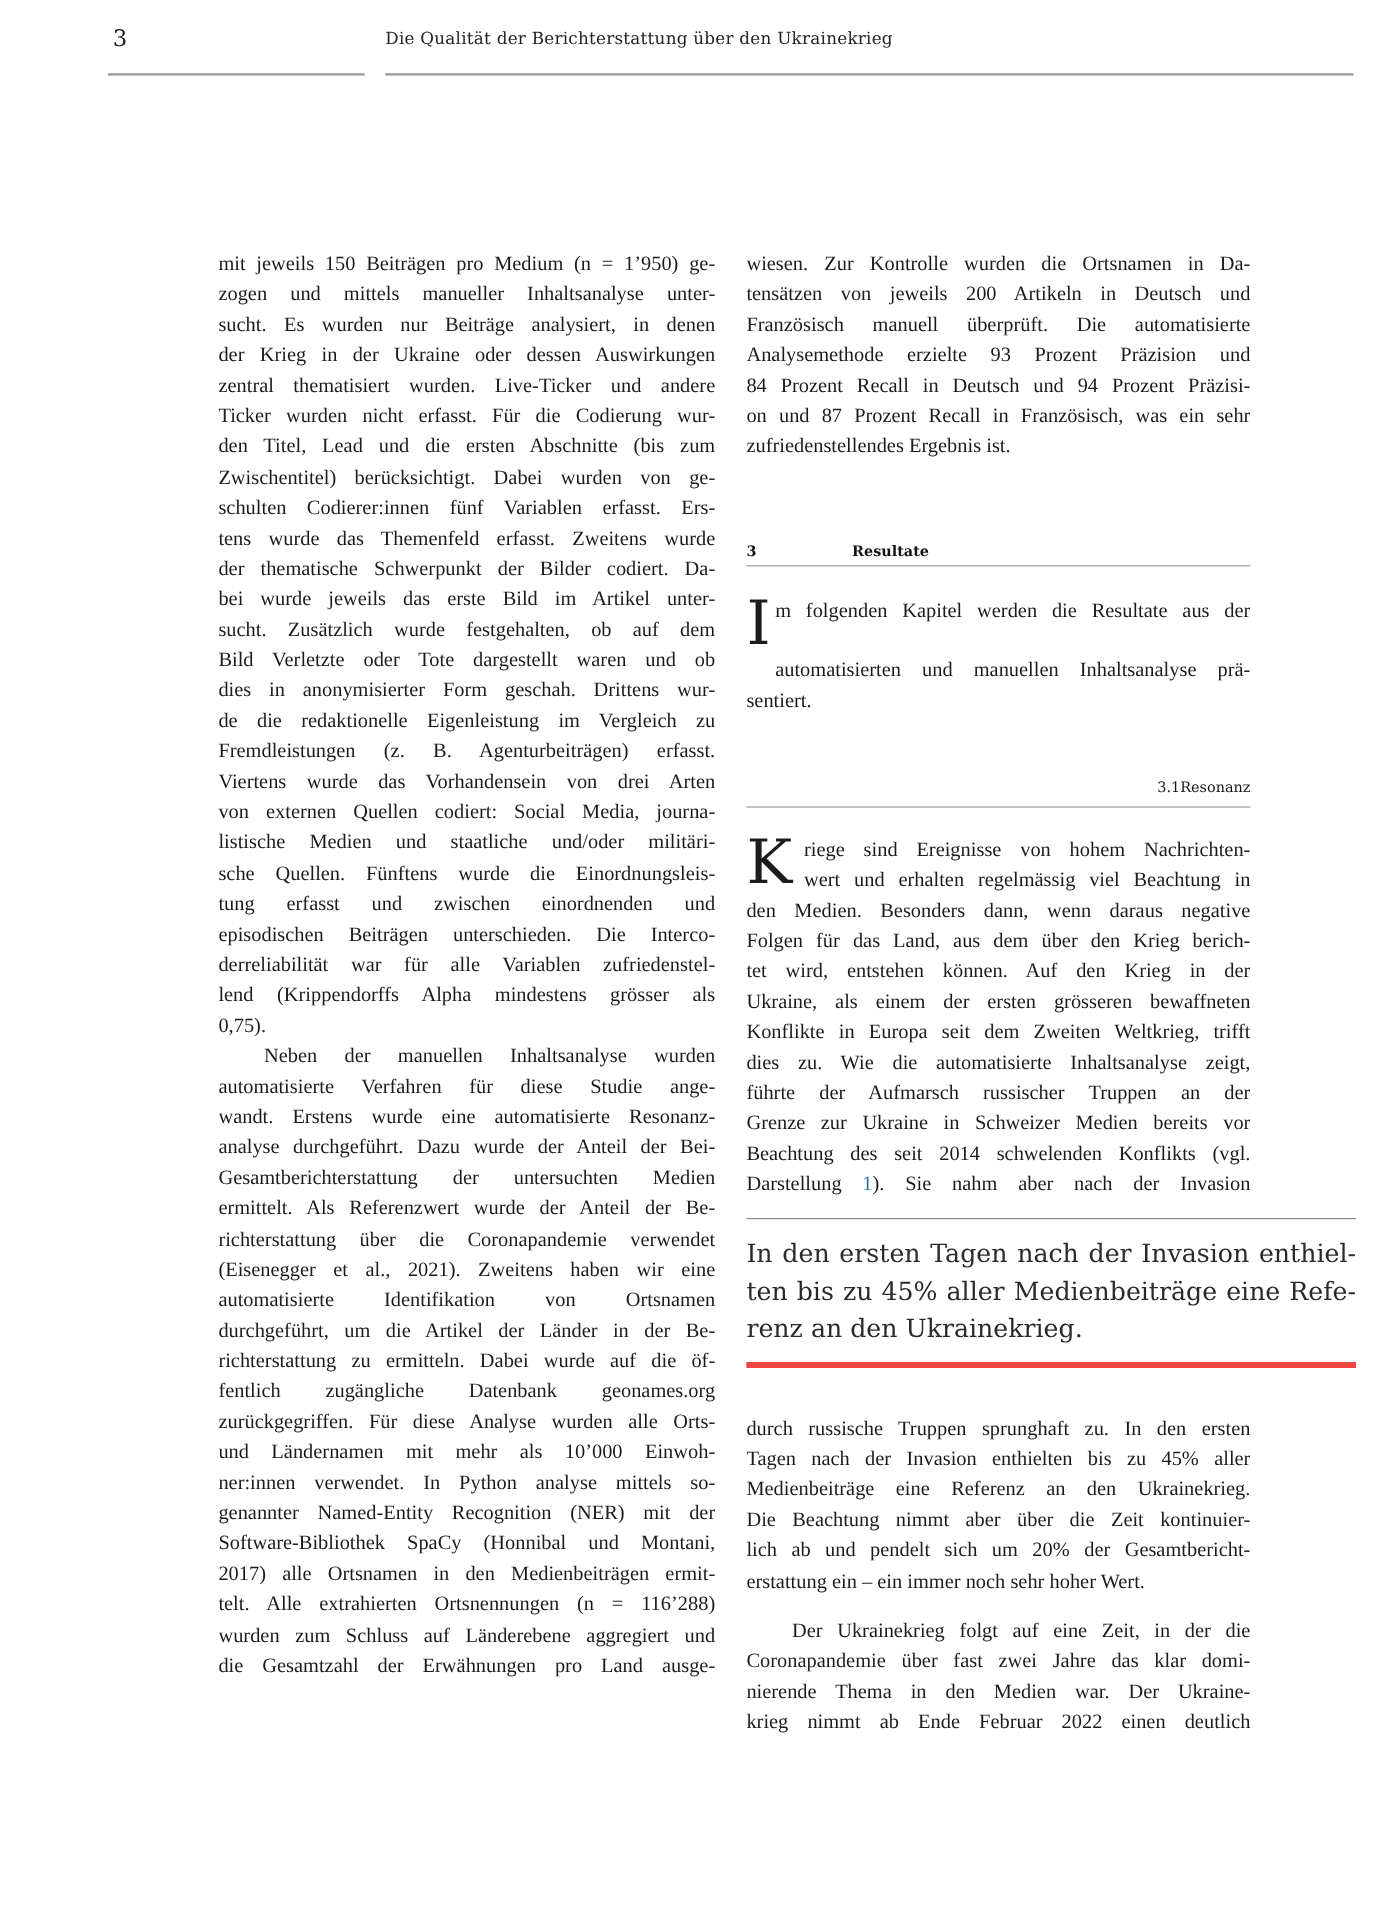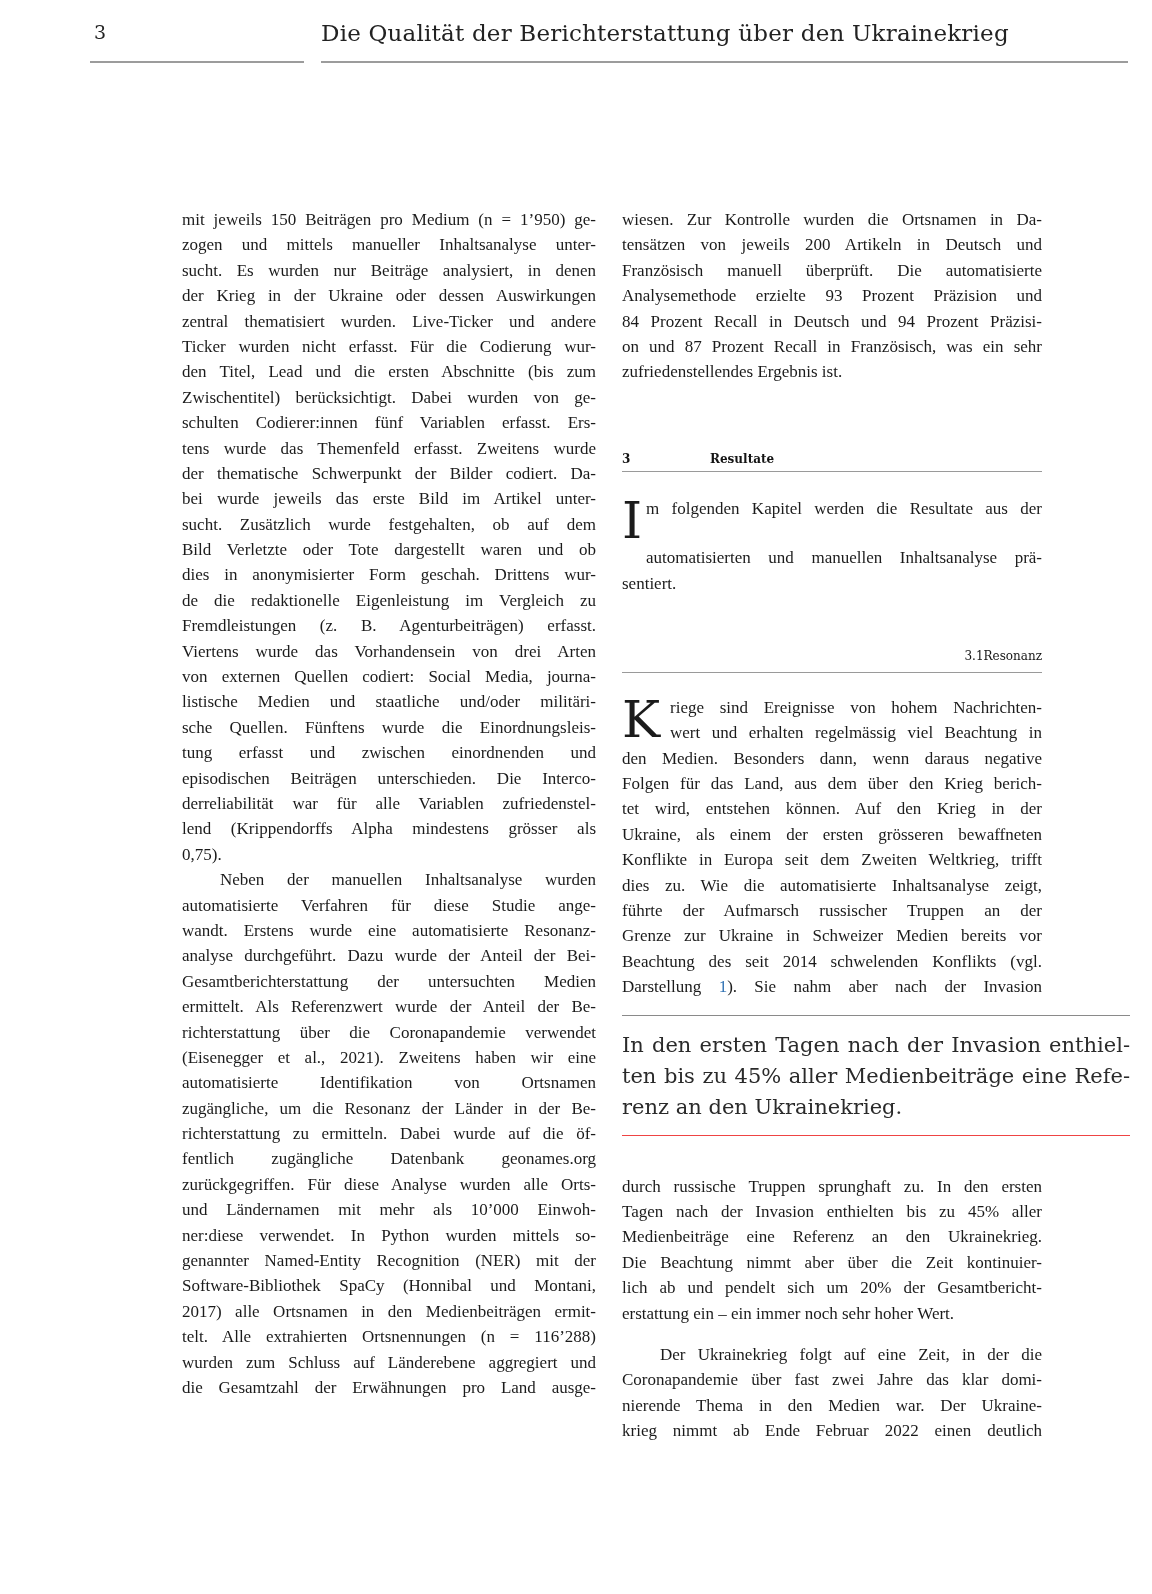--- a/index.html
+++ b/index.html
@@ -13,21 +13,21 @@
   }
   
   .page-number {
     position: absolute; left: 94px; top: 20px;
     font-family: "DejaVu Serif", serif;
     font-size: 19px; line-height: 24px; color: #222;
   }
   .header-title {
     position: absolute; left: 321px; top: 21px;
     font-family: "DejaVu Serif", serif;
-    font-size: 23px; line-height: 24px; color: #222;
+    font-size: 14px; line-height: 24px; color: #222;
     letter-spacing: 0.2px;
   }
   .header-rule-left {
     position: absolute; left: 90px; top: 61px;
     width: 214px; height: 2px; background: #9c9c9c;
   }
   .header-rule-right {
     position: absolute; left: 321px; top: 61px;
     width: 807px; height: 2px; background: #9c9c9c;
   }
@@ -72,21 +72,21 @@
   .para-results-intro { margin-top: 21px; }
   .heading-resonance { margin-top: 48px; text-align: right; }
   .rule-resonance   { margin-top: 4px; }
   .para-resonance   { margin-top: 22px; }
 
   
   .pull-quote {
     margin-top: 15px;
     width: 508px; 
     border-top: 1px solid #8a8a8a;
-    border-bottom: 1px solid #ef4444;
+    border-bottom: 5px solid #ef4444;
     padding: 14px 0 12px 0;
     font-family: "DejaVu Serif", serif;
     font-size: 21px; color: #2a2a2a;
   }
   .pull-quote .line { line-height: 31px; height: 31px; }
 
   .para-invasion { margin-top: 38px; }
   .para-corona   { margin-top: 16px; }
 
   .ref-link { color: var(--link-color, #3273b4); }
@@ -134,26 +134,26 @@
     <div class="lines">
         <div class="line">Neben der manuellen Inhaltsanalyse wurden</div>
         <div class="line">automatisierte Verfahren für diese Studie ange-</div>
         <div class="line">wandt. Erstens wurde eine automatisierte Resonanz-</div>
         <div class="line">analyse durchgeführt. Dazu wurde der Anteil der Bei-</div>
         <div class="line">Gesamtberichterstattung der untersuchten Medien</div>
         <div class="line">ermittelt. Als Referenzwert wurde der Anteil der Be-</div>
         <div class="line">richterstattung über die Coronapandemie verwendet</div>
         <div class="line">(Eisenegger et al., 2021). Zweitens haben wir eine</div>
         <div class="line">automatisierte Identifikation von Ortsnamen</div>
-        <div class="line">zugängliche, um die Resonanz der Länder in der Be-</div>
+        <div class="line">durchgeführt, um die Artikel der Länder in der Be-</div>
         <div class="line">richterstattung zu ermitteln. Dabei wurde auf die öf-</div>
         <div class="line">fentlich zugängliche Datenbank geonames.org</div>
         <div class="line">zurückgegriffen. Für diese Analyse wurden alle Orts-</div>
         <div class="line">und Ländernamen mit mehr als 10’000 Einwoh-</div>
-        <div class="line">ner:diese verwendet. In Python wurden mittels so-</div>
+        <div class="line">ner:innen verwendet. In Python analyse mittels so-</div>
         <div class="line">genannter Named-Entity Recognition (NER) mit der</div>
         <div class="line">Software-Bibliothek SpaCy (Honnibal und Montani,</div>
         <div class="line">2017) alle Ortsnamen in den Medienbeiträgen ermit-</div>
         <div class="line">telt. Alle extrahierten Ortsnennungen (n = 116’288)</div>
         <div class="line">wurden zum Schluss auf Länderebene aggregiert und</div>
         <div class="line">die Gesamtzahl der Erwähnungen pro Land ausge-</div>
       </div>
   </div>
 </div>
 

